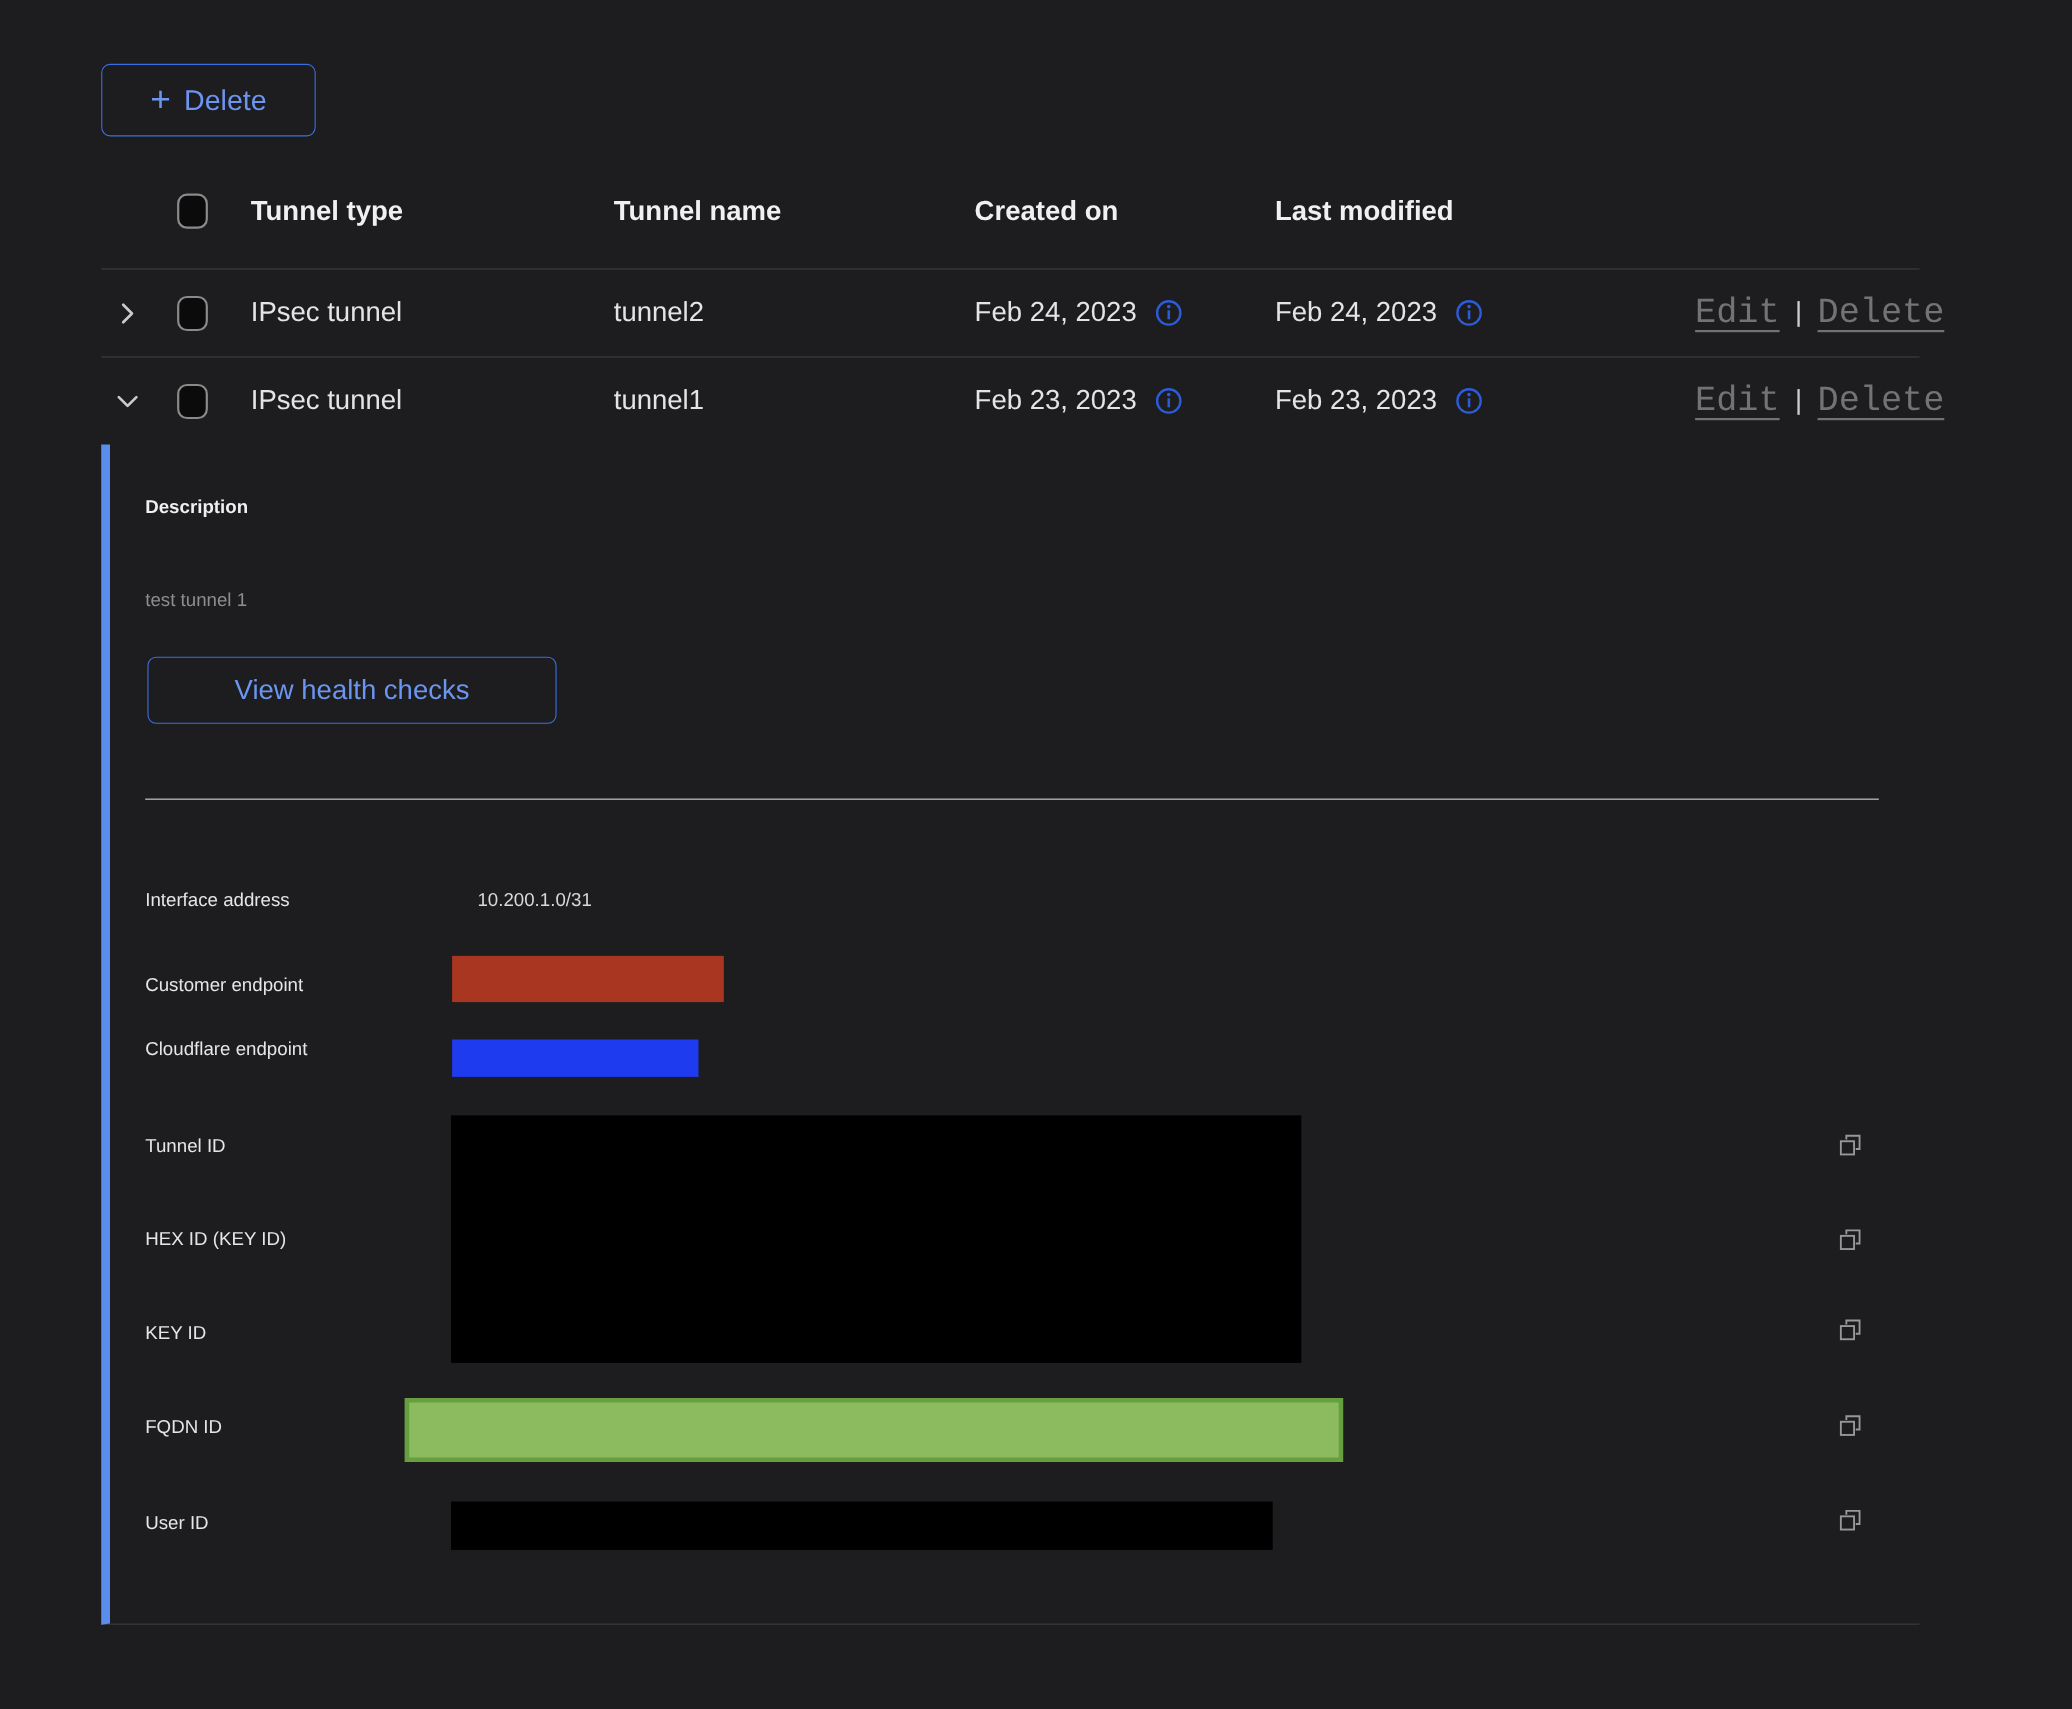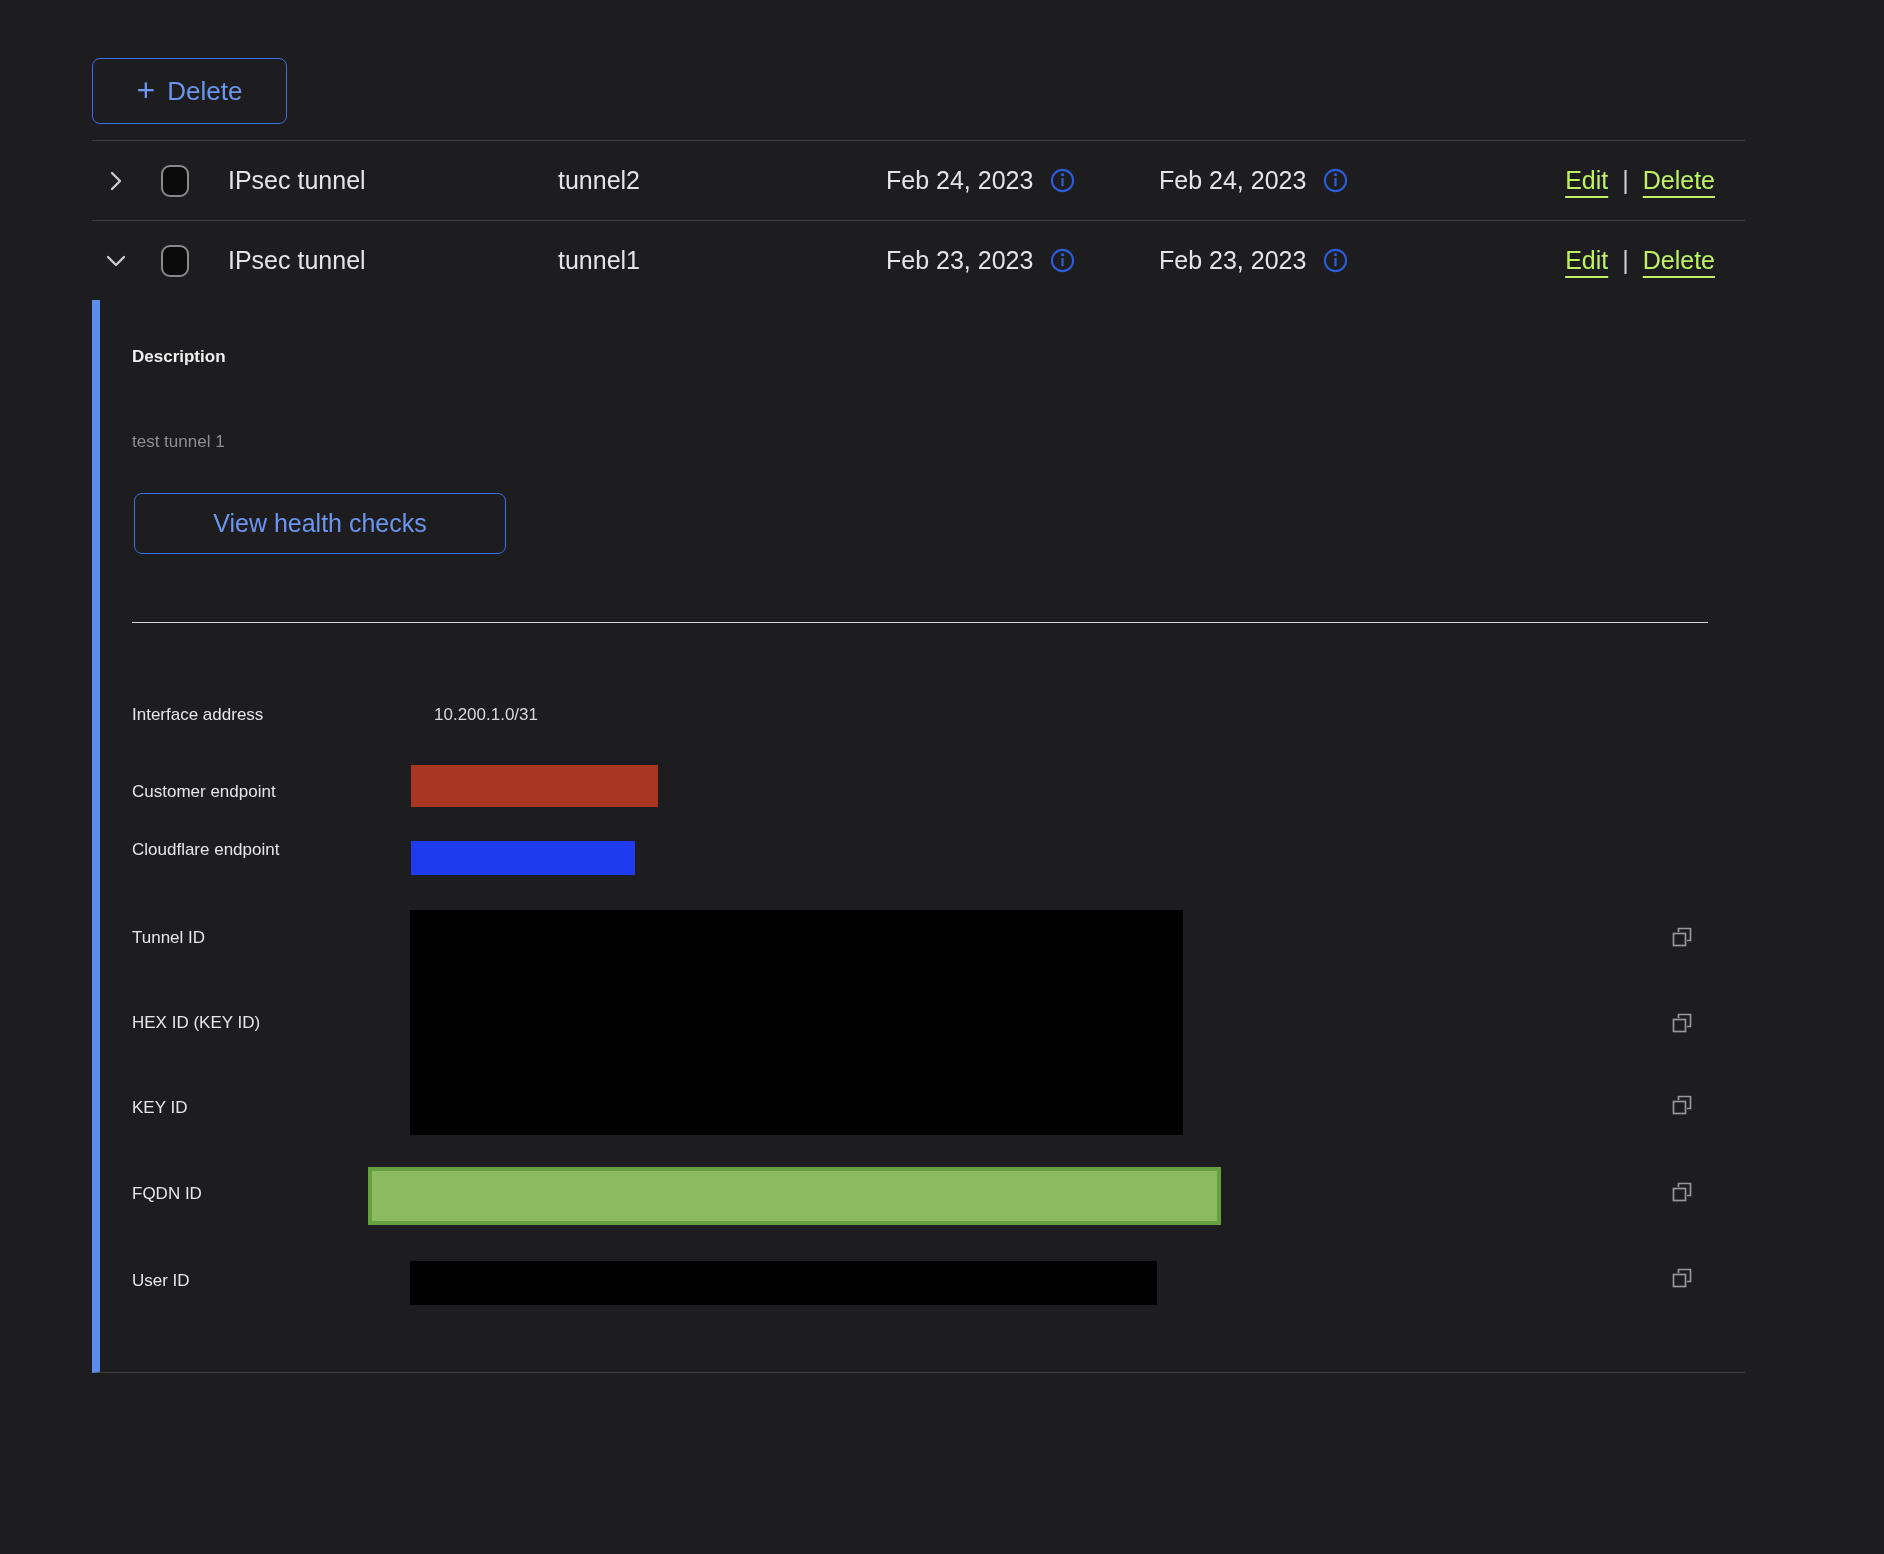--- a/index.html
+++ b/index.html
@@ -46,23 +46,23 @@
     border-radius:9px;
     background:#0b0b0c;
     cursor:pointer;
   }
   .date-cell { display:flex; align-items:center; gap:16px; }
   .actions-cell {
     display:flex; align-items:center; gap:14px;
     justify-content:flex-end; padding-right:30px;
   }
   .link {
-    color:#bef264; text-decoration:underline;
+    color:#737373; text-decoration:underline;
     text-underline-offset:7px; text-decoration-thickness:1.5px;
-    cursor:pointer; font-size:25px;
+    cursor:pointer; font-size:32px;font-family:Liberation Mono, monospace;
   }
   .pipe { color:#cfcfd1; }
 
   
   .expanded-panel {
     position:relative;
     height:1073px;
     border-left:8px solid #5b8ded;
     border-bottom:1px solid #3e3e41;
   }
@@ -106,20 +106,31 @@
 
 <div class="page">
 
   <button class="create-btn">
     <span class="plus">+</span>
     <span>Delete</span>
   </button>
 
   <div class="tunnel-table">
 
+    <div class="t-header">
+      <div class="chev-cell"></div>
+      <div class="cb-cell">
+        <span class="checkbox"></span>
+      </div>
+      <div>Tunnel type</div>
+      <div>Tunnel name</div>
+      <div>Created on</div>
+      <div>Last modified</div>
+      <div></div>
+    </div>
 
     <div class="t-row">
       <div class="chev-cell">
         <svg width="28" height="28" viewBox="0 0 28 28" fill="none" stroke="#cbcbcd" stroke-width="2.4" stroke-linecap="round" stroke-linejoin="round">
             <polyline points="10,6 18,14 10,22"></polyline>
           </svg>
       </div>
       <div class="cb-cell">
         <span class="checkbox"></span>
       </div>

